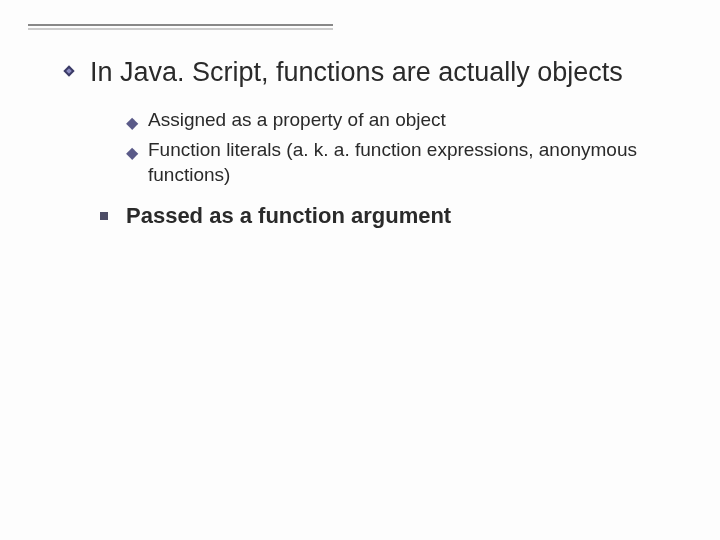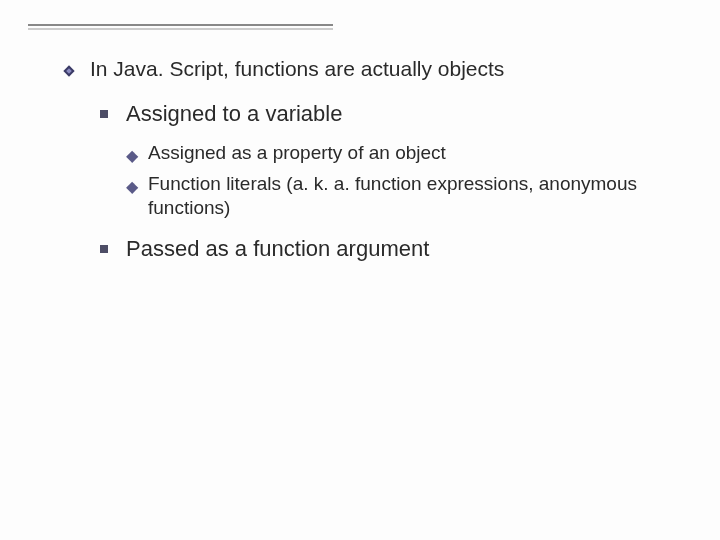--- a/index.html
+++ b/index.html
@@ -28,21 +28,21 @@
       background: #888;
       box-shadow: 0 4px 0 #ccc;
       margin-top: 6px;
       margin-bottom: 30px;
     }
     .content {
       padding-left: 62px;
     }
     .level1 {
       position: relative;
-      font-size: 21px;
+      font-size: 27px;
       color: #2a2a2a;
       line-height: 1.25;
       margin-bottom: 18px;
       padding-left: 28px;
       margin-left: -28px;
     }
     .level1 .bullet-icon {
       position: absolute;
       left: 0;
       top: 8px;
@@ -97,36 +97,32 @@
       <span class="bullet-icon">
         <svg class="diamond-svg" width="14" height="14" viewBox="0 0 14 14">
           <rect x="3" y="3" width="8" height="8" fill="#3a3a66" transform="rotate(45 7 7)"></rect>
           <rect x="5" y="5" width="4" height="4" fill="#8a8ac0" transform="rotate(45 7 7)"></rect>
         </svg>
       </span>
       <span>In Java. Script, functions are actually objects</span>
     </div>
 
     <div class="group-l2">
-      <div class="level2">
-        <span class="bullet-icon"></span>
-        <span>Assigned to a variable</span>
-      </div>
 
       <div class="level3">
         <span class="bullet-icon">◆</span>
         <span>Assigned as a property of an object</span>
       </div>
 
       <div class="level3">
         <span class="bullet-icon">◆</span>
         <span><span class="italic">Function literals</span><span> (a. k. a. </span><span class="italic">function expressions, anonymous functions</span><span>)</span></span>
       </div>
 
-      <div class="level2" style="margin-top:14px;">
+      <div class="level2" style="margin-top:14px;font-weight:bold;">
         <span class="bullet-icon"></span>
         <span>Passed as a function argument</span>
       </div>
 
     </div>
 
   </div>
 </div>
 
 </body></html>

